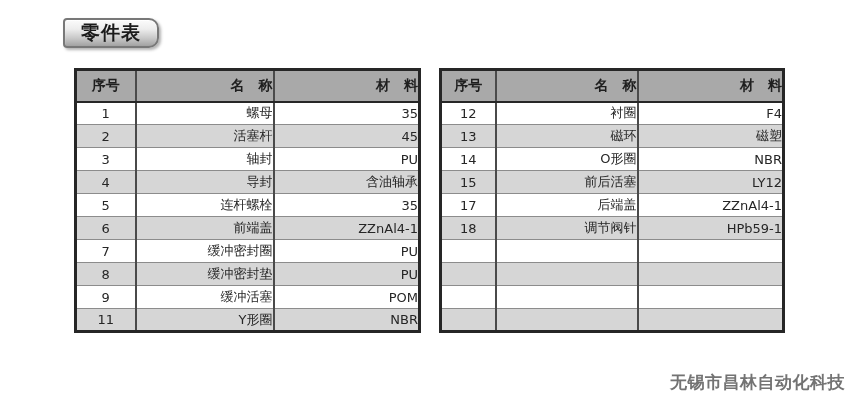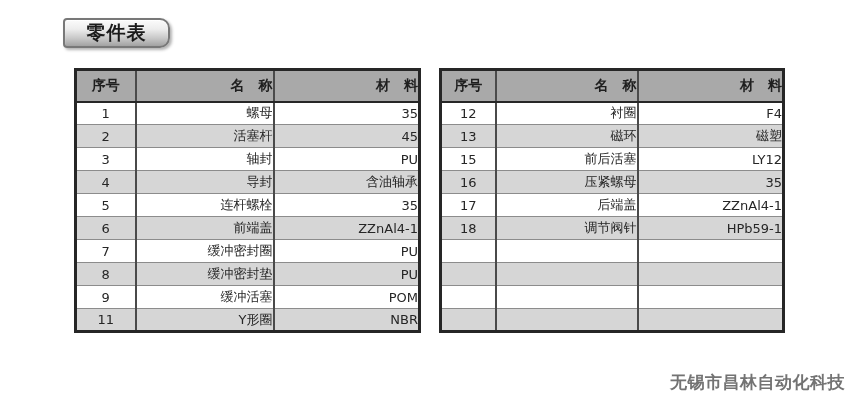--- a/index.html
+++ b/index.html
@@ -6,21 +6,21 @@
   html, body {
     width: 850px; height: 404px;
     background: #ffffff;
     font-family: "DejaVu Sans", "Liberation Sans", sans-serif;
     position: relative;
     overflow: hidden;
   }
   .title-badge {
     position: absolute;
     left: 63px; top: 18px;
-    width: 107px; height: 30px;
+    width: 96px; height: 30px;
     background: linear-gradient(180deg, #fbfbfb 0%, #ededed 35%, #c8c8c8 70%, #a2a2a2 100%);
     border: 2px solid #787878;
     border-radius: 4px 10px 10px 4px;
     box-shadow: 2px 2px 3px rgba(0,0,0,0.30), inset 0 1px 1px rgba(255,255,255,0.9);
     display: flex; align-items: center; justify-content: center;
     font-size: 19px; font-weight: bold; color: #1b1b1b;
     letter-spacing: 1px;
   }
   table.parts-table {
     position: absolute;
@@ -159,30 +159,30 @@
         <td>12</td>
         <td>衬圈</td>
         <td>F4</td>
       </tr>
       <tr>
         <td>13</td>
         <td>磁环</td>
         <td>磁塑</td>
       </tr>
       <tr>
+        <td>14</td>
+        <td>O形圈</td>
+        <td>NBR</td>
+      </tr>
+      <tr>
         <td>15</td>
         <td>前后活塞</td>
         <td>LY12</td>
       </tr>
       <tr>
-        <td>16</td>
-        <td>压紧螺母</td>
-        <td>35</td>
-      </tr>
-      <tr>
         <td>17</td>
         <td>后端盖</td>
         <td>ZZnAl4-1</td>
       </tr>
       <tr>
         <td>18</td>
         <td>调节阀针</td>
         <td>HPb59-1</td>
       </tr>
       <tr>

